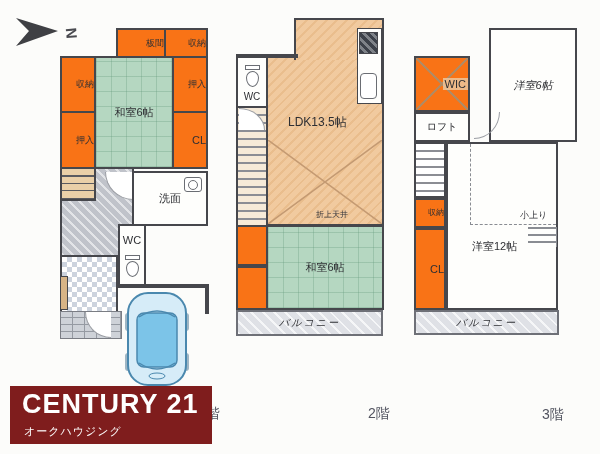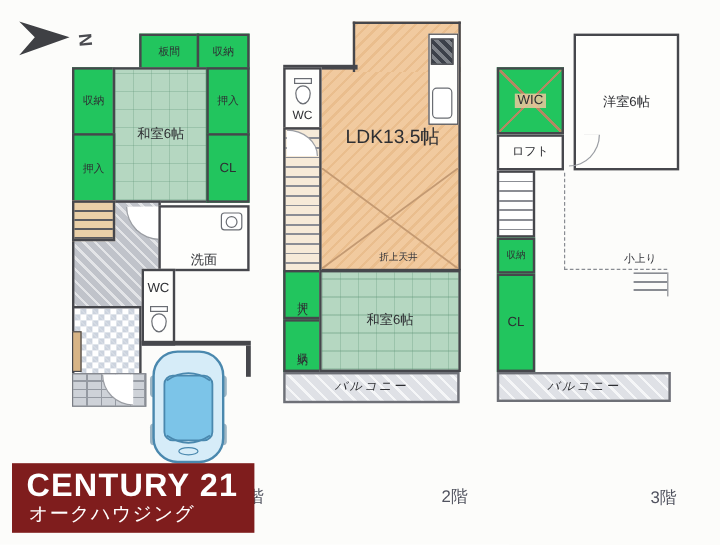--- a/index.html
+++ b/index.html
@@ -1,21 +1,21 @@
 <!DOCTYPE html>
 <html><head>
 <meta charset="utf-8">
 <style>
   html,body{margin:0;padding:0;background:#ffffff;}
   .canvas{position:relative;width:600px;height:454px;background:#fcfcfa;overflow:hidden;
           font-family:"Liberation Sans","DejaVu Sans",sans-serif;}
   .rm{position:absolute;box-sizing:border-box;border:2.5px solid #46474c;display:flex;
       align-items:center;justify-content:center;font-size:10px;color:#2e2f33;
       text-align:center;line-height:1.15;}
-  .peach{background:#22c55e;}
+  .peach{background:#f97316;justify-content:flex-end;}
   .white{background:#fefefc;}
   .tatami{background:#b5d7c1;
     background-image:repeating-linear-gradient(0deg,rgba(96,150,120,.30) 0 1px,transparent 1px 15px),
                      repeating-linear-gradient(90deg,rgba(96,150,120,.30) 0 1px,transparent 1px 15px);}
   .ldk{background:#f1ca9f;
     background-image:repeating-linear-gradient(135deg,rgba(205,140,70,.20) 0 2px,transparent 2px 7px);}
   .hall{background:#c0c3ca;
     background-image:repeating-linear-gradient(45deg,rgba(255,255,255,.55) 0 2px,transparent 2px 7px);}
   .balcony{background:#dfe1e6;border:2px solid #6e7077;
     background-image:repeating-linear-gradient(45deg,rgba(255,255,255,.7) 0 2px,transparent 2px 8px);font-style:italic;}
@@ -52,21 +52,21 @@
   .arc{position:absolute;box-sizing:border-box;}
   .arc-bl{border-left:1.2px solid #9a9da3;border-bottom:1.2px solid #9a9da3;border-radius:0 0 0 100%;}
   .arc-tr{border-top:1.2px solid #9a9da3;border-right:1.2px solid #9a9da3;border-radius:0 100% 0 0;}
   .arc-br{border-right:1.2px solid #9a9da3;border-bottom:1.2px solid #9a9da3;border-radius:0 0 100% 0;}
   .dash{position:absolute;border-left:1.5px dashed #898c92;border-bottom:1.5px dashed #898c92;box-sizing:border-box;}
   .steps3{position:absolute;border-right:1.2px solid #898c92;
     background:repeating-linear-gradient(180deg,#898c92 0 1.5px,transparent 1.5px 7px);}
   .floor-label{position:absolute;font-size:14px;color:#51535f;}
   .logo{position:absolute;left:10px;top:386px;width:202px;height:58px;background:#7f1d1d;z-index:6;}
   .logo-brand{position:absolute;left:12px;top:3px;color:#fff;font-weight:bold;font-size:27px;letter-spacing:1px;}
-  .logo-sub{position:absolute;left:14px;bottom:5px;color:#fff;font-size:16px;letter-spacing:1px;}
+  .logo-sub{position:absolute;left:14px;bottom:5px;color:#fff;font-size:11px;letter-spacing:1px;}
   .f1l{z-index:1;}
 </style>
 </head>
 <body>
 
 <div class="canvas">
 
   <svg style="position:absolute;left:14px;top:16px;" width="70" height="36" viewBox="0 0 70 36">
     <polygon points="44,15 2,2 15,15 2,30" fill="#3f4044"></polygon>
     <text x="52" y="20" transform="rotate(85 56 16)" font-size="15" font-weight="bold" fill="#4a4b50">N</text>
@@ -89,21 +89,21 @@
   </div>
   <div class="rm peach f1l" style="left:60px;top:111px;width:36px;height:58px;font-size:9px;">
     <span>押入</span>
   </div>
   <div class="rm peach f1l" style="left:172px;top:111px;width:36px;height:58px;font-size:11px;">
     <span>CL</span>
   </div>
   <div class="rm hall f1l" style="left:60px;top:167px;width:74px;height:90px;"></div>
   <div class="rm stairsA f1l" style="left:60px;top:167px;width:36px;height:34px;"></div>
   <div class="arc arc-bl f1l" style="left:105px;top:172px;width:28px;height:28px;background:#fff;"></div>
-  <div class="rm white f1l" style="left:132px;top:171px;width:76px;height:55px;align-items:flex-end;">
+  <div class="rm white f1l" style="left:132px;top:171px;width:76px;height:55px;">
     <span style="font-size:11px;">洗面</span>
     <span class="sink-sq" style="right:4px;top:4px;">
         <span class="sink-c"></span>
       </span>
   </div>
   <div class="rm white f1l" style="left:118px;top:224px;width:28px;height:64px;flex-direction:column;justify-content:flex-start;padding-top:8px;">
     <span style="font-size:11px;">WC</span>
     <span style="margin-top:8px;">
       <span class="toilet-tank"></span>
         <span class="toilet-bowl" style="margin:0 auto;"></span>
@@ -122,21 +122,21 @@
     <rect x="1" y="62" width="7" height="18" rx="3" fill="#9fb6c4"></rect>
     <rect x="58" y="62" width="7" height="18" rx="3" fill="#9fb6c4"></rect>
     <rect x="4" y="2" width="58" height="92" rx="20" fill="#d6ecf8" stroke="#4a88ae" stroke-width="2"></rect>
     <rect x="13" y="22" width="40" height="54" rx="7" fill="#7cc4e8" stroke="#4a88ae" stroke-width="1.5"></rect>
     <path d="M15,26 Q33,14 51,26" fill="none" stroke="#4a88ae" stroke-width="1.5"></path>
     <path d="M15,72 Q33,84 51,72" fill="none" stroke="#4a88ae" stroke-width="1.5"></path>
     <ellipse cx="33" cy="85" rx="8" ry="3" fill="#d6ecf8" stroke="#4a88ae" stroke-width="1"></ellipse>
   </svg>
 
   <div class="rm ldk" style="left:236px;top:56px;width:148px;height:170px;border-top:none;">
-    <span style="position:absolute;left:50px;top:50px;font-size:16px;white-space:nowrap;">LDK13.5帖</span>
+    <span style="position:absolute;left:50px;top:60px;font-size:12px;white-space:nowrap;">LDK13.5帖</span>
   </div>
   <div class="rm ldk" style="left:294px;top:18px;width:90px;height:42px;border-bottom:none;"></div>
   <div class="wall" style="left:236px;top:54px;width:62px;height:4px;"></div>
   <svg style="position:absolute;left:268px;top:140px;" width="114" height="84" viewBox="0 0 114 84">
     <line x1="0" y1="84" x2="114" y2="0" stroke="#c49a72" stroke-width="1.5"></line>
     <line x1="0" y1="0" x2="114" y2="84" stroke="#c49a72" stroke-width="1.5"></line>
   </svg>
   <span class="lblabs" style="left:316px;top:209px;text-align:right;">折上天井</span>
   <div class="rm white" style="left:236px;top:56px;width:32px;height:52px;flex-direction:column;justify-content:flex-end;padding-bottom:4px;">
     <span style="margin-bottom:4px;">
@@ -157,36 +157,39 @@
   <div class="rm peach vtext" style="left:236px;top:266px;width:32px;height:44px;font-size:9px;">
     <span>収納</span>
   </div>
   <div class="rm tatami" style="left:266px;top:225px;width:118px;height:85px;font-size:11px;">
     <span>和室6帖</span>
   </div>
   <div class="rm balcony" style="left:236px;top:310px;width:147px;height:26px;">
     <span style="font-size:10px;letter-spacing:2px;">バルコニー</span>
   </div>
 
-  <div class="rm white" style="left:478px;top:28px;width:88px;height:114px;">
+  <div class="rm white" style="left:489px;top:28px;width:88px;height:114px;font-style:italic;">
     <span style="font-size:11px;">洋室6帖</span>
   </div>
   <div class="arc arc-br" style="left:474px;top:112px;width:26px;height:27px;"></div>
   <div class="rm peach xlines" style="left:414px;top:56px;width:56px;height:56px;">
     <span style="font-size:11px;background:rgba(236,198,156,.85);padding:0 2px;">WIC</span>
   </div>
   <div class="rm white" style="left:414px;top:112px;width:56px;height:30px;">
     <span style="font-size:10px;">ロフト</span>
   </div>
   <div class="rm stairsW" style="left:414px;top:142px;width:32px;height:56px;"></div>
   <div class="rm peach" style="left:414px;top:198px;width:32px;height:30px;font-size:8px;">
     <span>収納</span>
   </div>
   <div class="rm peach" style="left:414px;top:228px;width:32px;height:82px;font-size:11px;">
     <span>CL</span>
+  </div>
+  <div class="rm white" style="left:446px;top:142px;width:112px;height:168px;">
+    <span style="position:absolute;left:24px;top:96px;font-size:11px;white-space:nowrap;">洋室12帖</span>
   </div>
   <div class="dash" style="left:470px;top:144px;width:86px;height:81px;"></div>
   <span class="lblabs" style="left:520px;top:209px;font-size:9px;">小上り</span>
   <div class="steps3" style="left:528px;top:227px;width:28px;height:20px;"></div>
   <div class="rm balcony" style="left:414px;top:310px;width:145px;height:25px;">
     <span style="font-size:10px;letter-spacing:2px;">バルコニー</span>
   </div>
 
   <span class="floor-label" style="left:198px;top:405px;z-index:1;">1階</span>
   <span class="floor-label" style="left:368px;top:405px;">2階</span>

